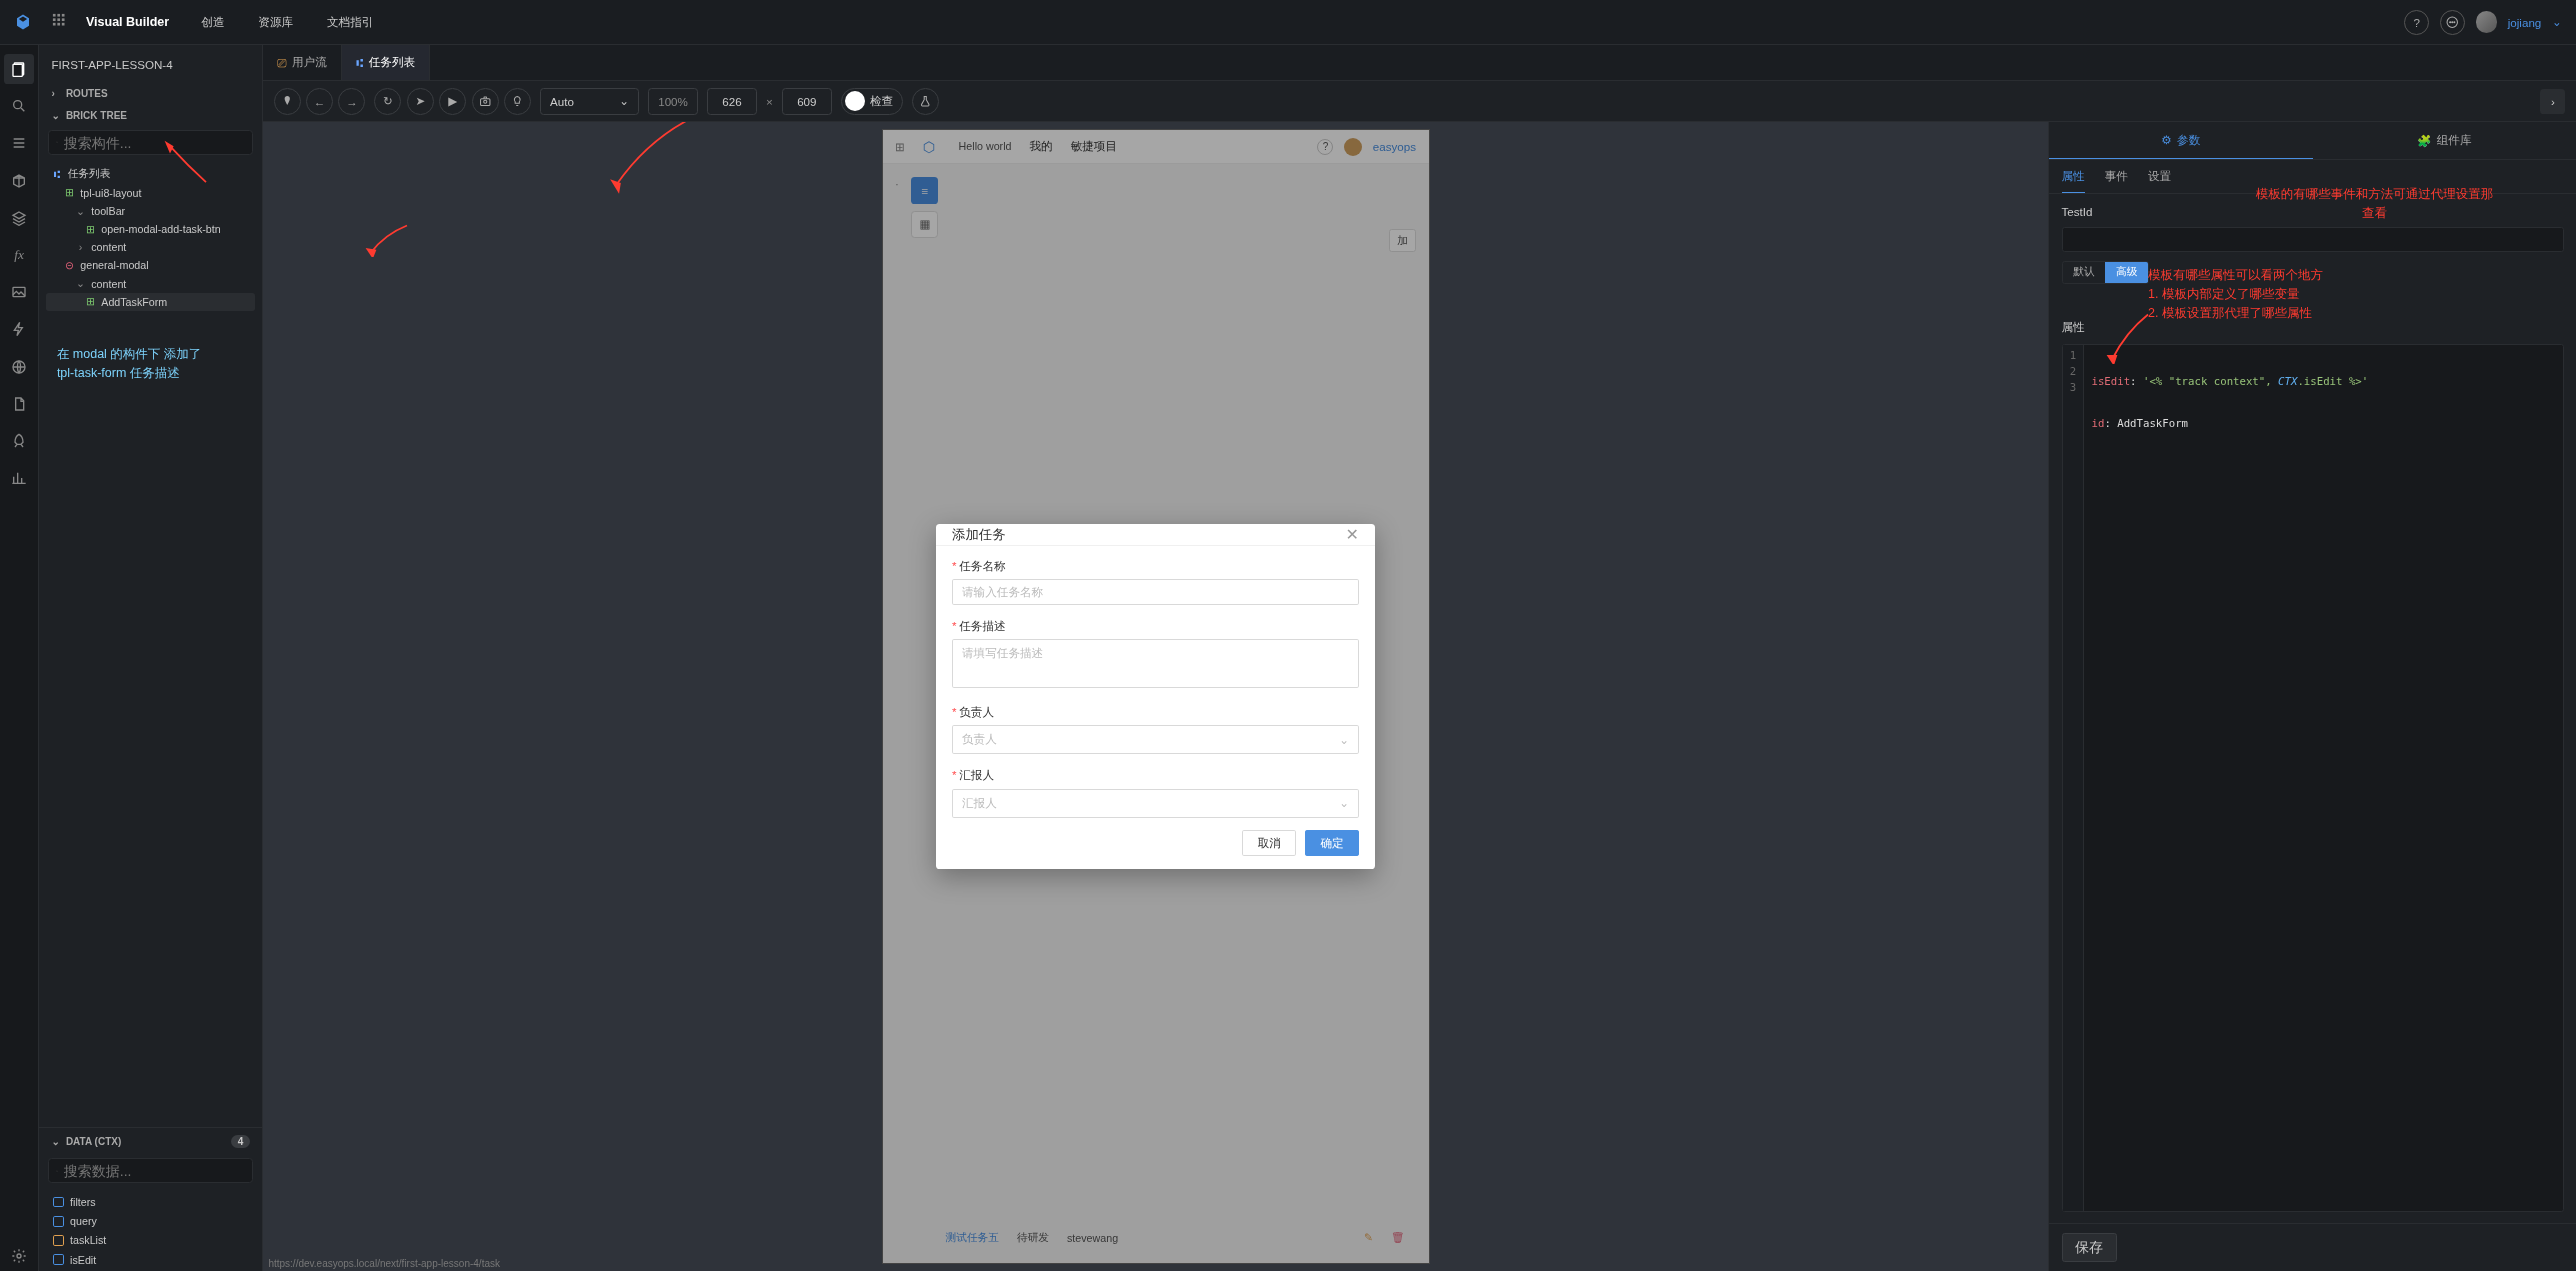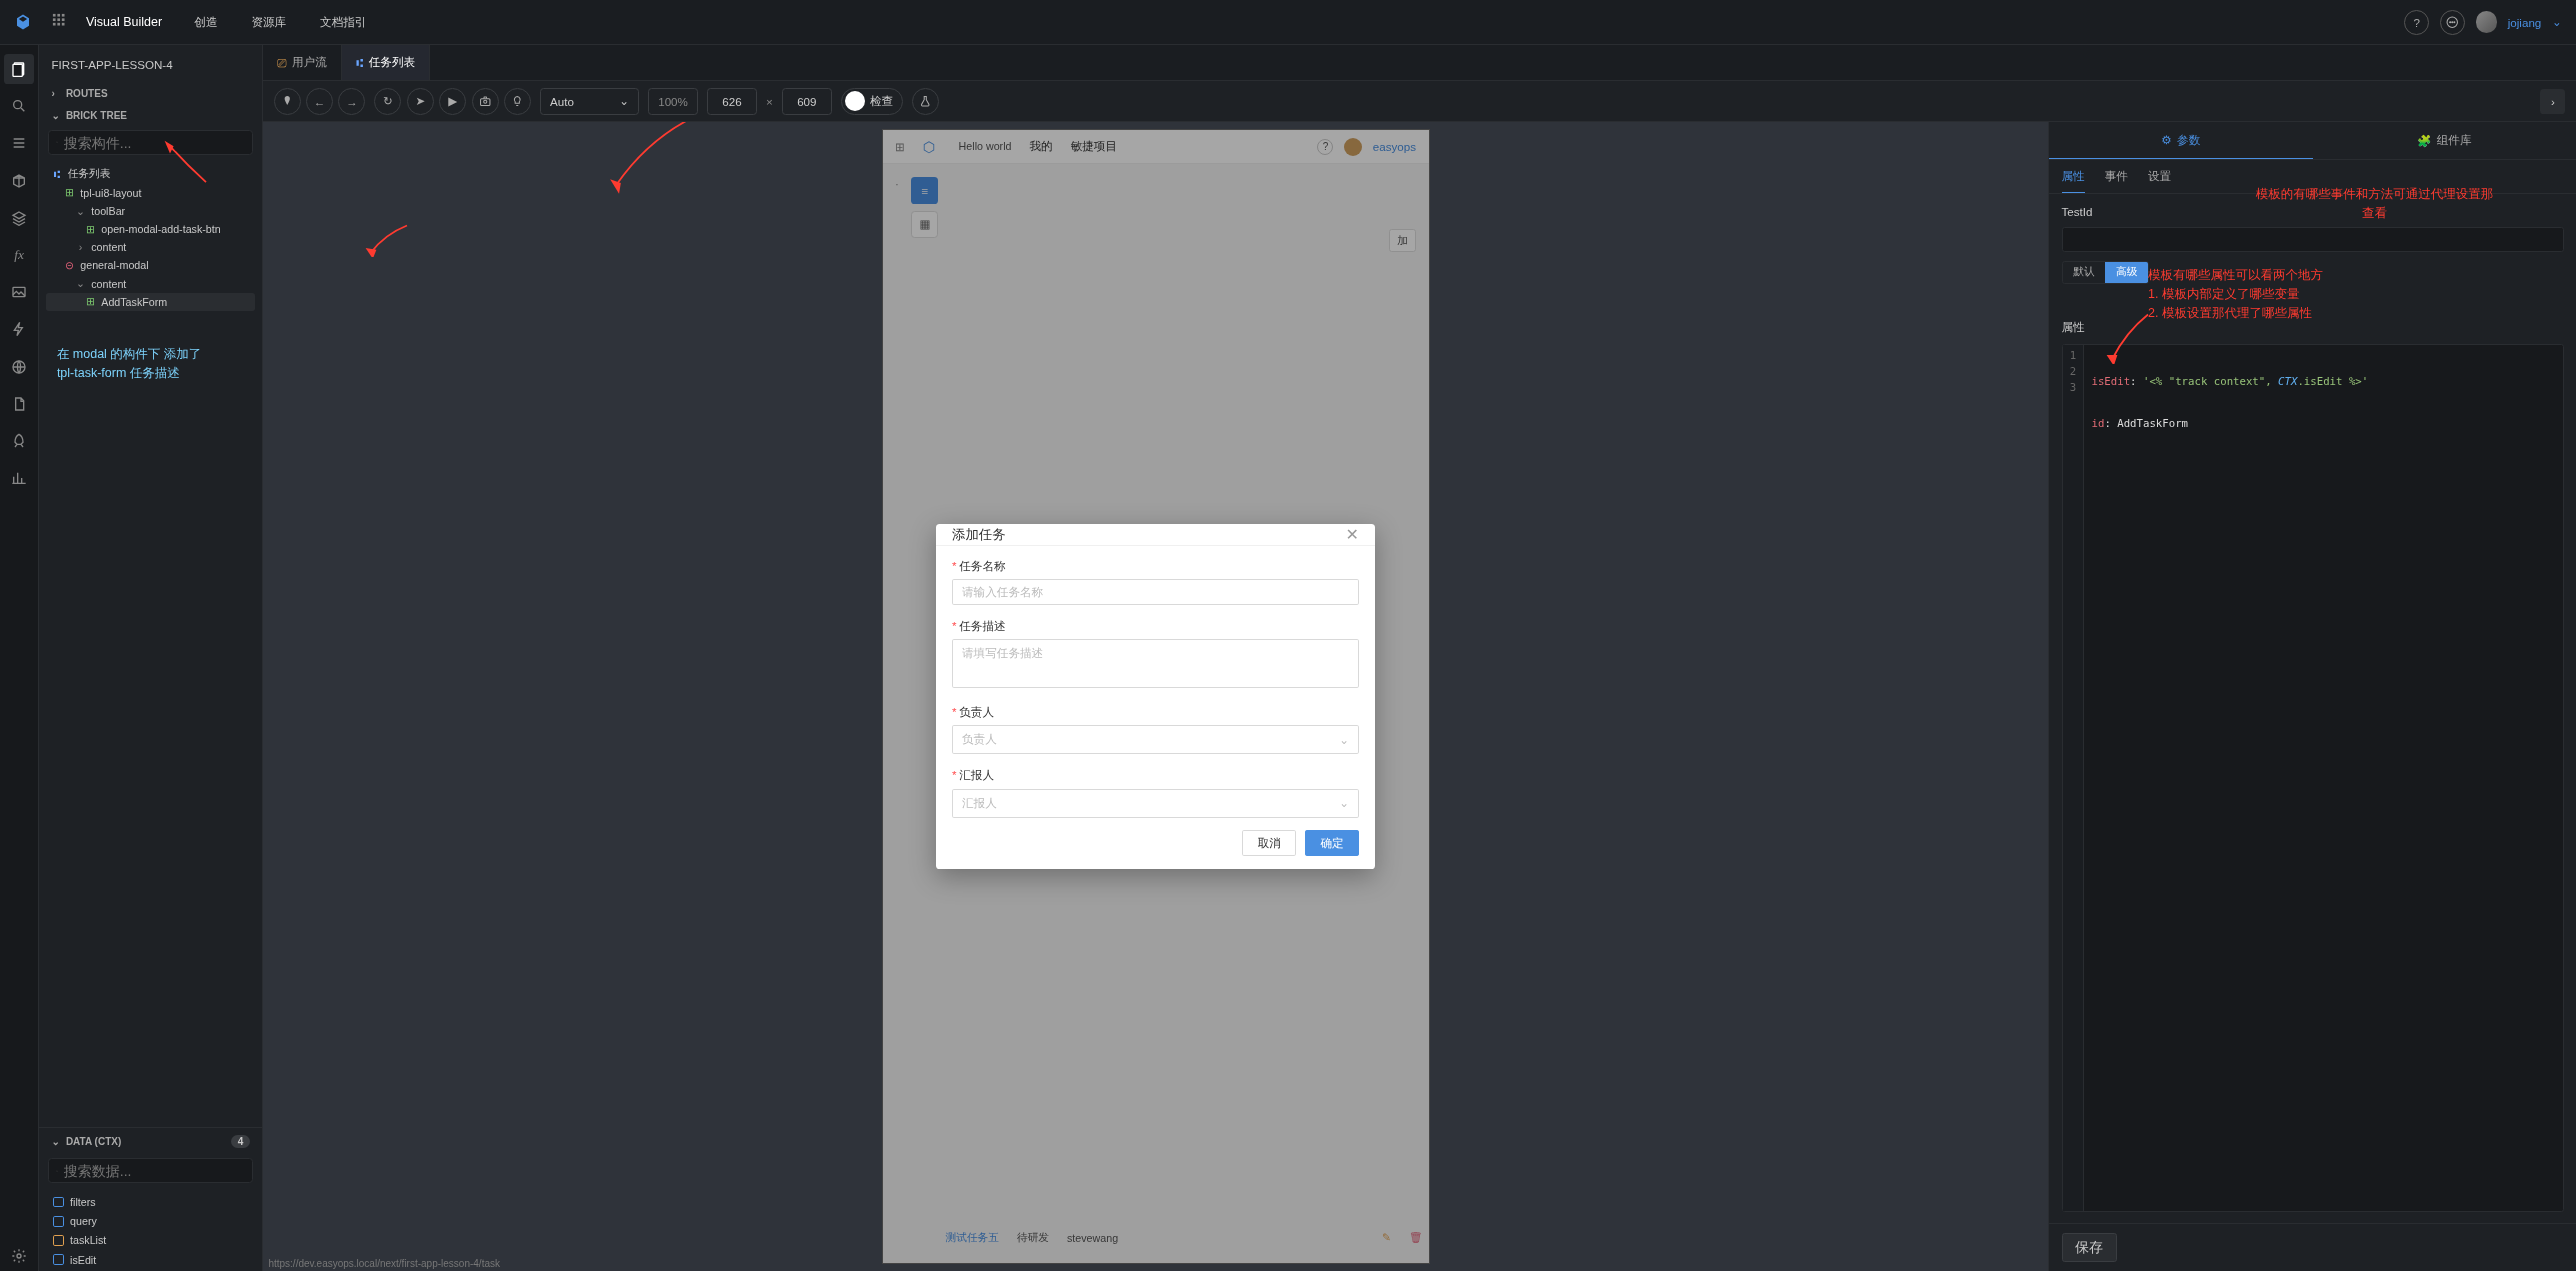--- a/index.html
+++ b/index.html
@@ -1,21 +1,21 @@
 <!DOCTYPE html>
 <html style="font-size:14.3px"><head>
 <meta charset="utf-8">
 <style>
 *{box-sizing:border-box;margin:0;padding:0}
 body{font-family:-apple-system,"PingFang SC","Microsoft YaHei",sans-serif;background:#1a1d21;color:#c9c9c9;font-size:11.6px;overflow:hidden}
 .app{display:flex;flex-direction:column;height:100vh}
 .topbar{height:45px;background:#1a1d21;display:flex;align-items:center;padding:0 14.3px;gap:12.5px;border-bottom:0.9px solid #2a2d31}
 .logo{width:18px;height:18px;color:#4a90e2}
 .grid-icon{color:#888;font-size:14.3px;padding:0 7.2px}
-.brand{color:#fff;font-weight:400;font-size:12.5px;margin-right:9px}
+.brand{color:#fff;font-weight:700;font-size:12.5px;margin-right:9px}
 .nav-link{color:#c9c9c9;font-size:11.6px;padding:0 10.7px;cursor:pointer}
 .topbar-right{margin-left:auto;display:flex;align-items:center;gap:10.7px}
 .icon-btn{width:25px;height:25px;border-radius:50%;display:flex;align-items:center;justify-content:center;color:#aaa;cursor:pointer}
 .icon-btn.ring{border:0.9px solid #555}
 .avatar{width:21.5px;height:21.5px;border-radius:50%;background:linear-gradient(135deg,#888,#555)}
 .user-name{color:#4a90e2;font-size:11.6px}
 .body{flex:1;display:flex;overflow:hidden}
 .rail{width:39px;background:#17191c;display:flex;flex-direction:column;align-items:center;padding-top:9px;gap:7.2px;border-right:0.9px solid #2a2d31}
 .rail-ic{width:30px;height:30px;display:flex;align-items:center;justify-content:center;color:#888;border-radius:3.6px;cursor:pointer}
 .rail-ic.active{background:#2a2d31;color:#fff}
@@ -77,21 +77,21 @@
 .modal-body{padding:12.5px 16px 3.6px;display:flex;flex-direction:column;gap:14.3px}
 .fld label{font-size:11.6px;color:#333;display:block;margin-bottom:5.4px}
 .req{color:#ff4d4f;margin-right:2.7px}
 .fld input,.fld textarea,.fld .sel{width:100%;border:0.9px solid #d9d9d9;border-radius:1.8px;padding:5.4px 9px;font-size:11.6px;color:#333;background:#fff}
 .fld textarea{height:49px;resize:none}
 .fld .sel{height:29px;display:flex;align-items:center;justify-content:space-between;color:#bbb;cursor:pointer}
 .fld input::placeholder,.fld textarea::placeholder{color:#bbb}
 .modal-foot{padding:9px 16px 12.5px;display:flex;justify-content:flex-end;gap:9px}
 .btn{padding:4.5px 14.3px;border-radius:1.8px;font-size:11.6px;cursor:pointer;border:0.9px solid #d9d9d9;background:#fff;color:#333}
 .btn.primary{background:#4a90e2;border-color:#4a90e2;color:#fff}
-.bottom-row{position:absolute;bottom:18px;left:63px;right:6px;display:flex;gap:18px;font-size:10.7px;color:#555;align-items:center}
+.bottom-row{position:absolute;bottom:18px;left:63px;right:24px;display:flex;gap:18px;font-size:10.7px;color:#555;align-items:center}
 .bottom-row .lk{color:#4a90e2}
 .url-bar{position:absolute;bottom:0;left:0;font-size:10px;color:#777;padding:1.8px 5.4px}
 .right-panel{width:528px;background:#1e2125;display:flex;flex-direction:column;border-left:0.9px solid #2a2d31}
 .rp-tabs{height:38px;display:flex;border-bottom:0.9px solid #2a2d31}
 .rp-tab{flex:1;display:flex;align-items:center;justify-content:center;gap:5.4px;color:#aaa;font-size:11.6px;cursor:pointer}
 .rp-tab.active{color:#4a90e2;border-bottom:1.8px solid #4a90e2}
 .rp-card{margin:12.5px;border:0.9px solid #2a2d31;border-radius:3.6px;padding:9px 10.7px;display:flex;align-items:center;justify-content:space-between}
 .rp-card-left{display:flex;flex-direction:column;gap:5.4px}
 .rp-id{color:#ccc;font-size:11.6px}
 .rp-name{color:#4a90e2;font-size:11.6px}

